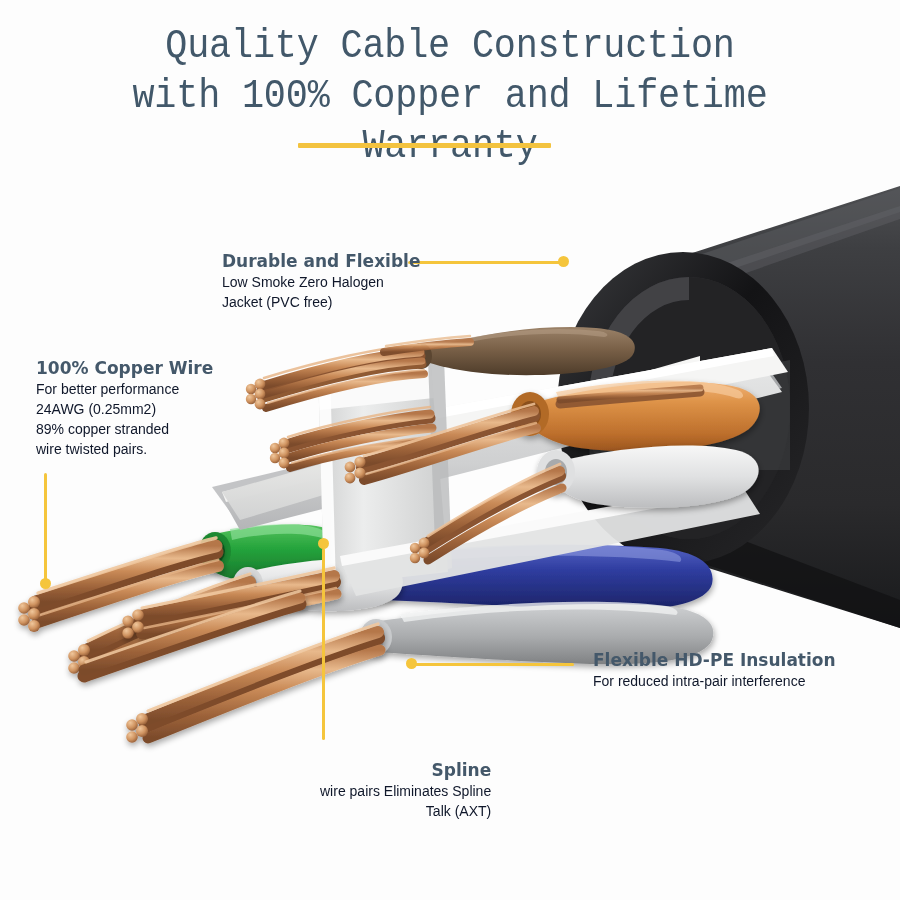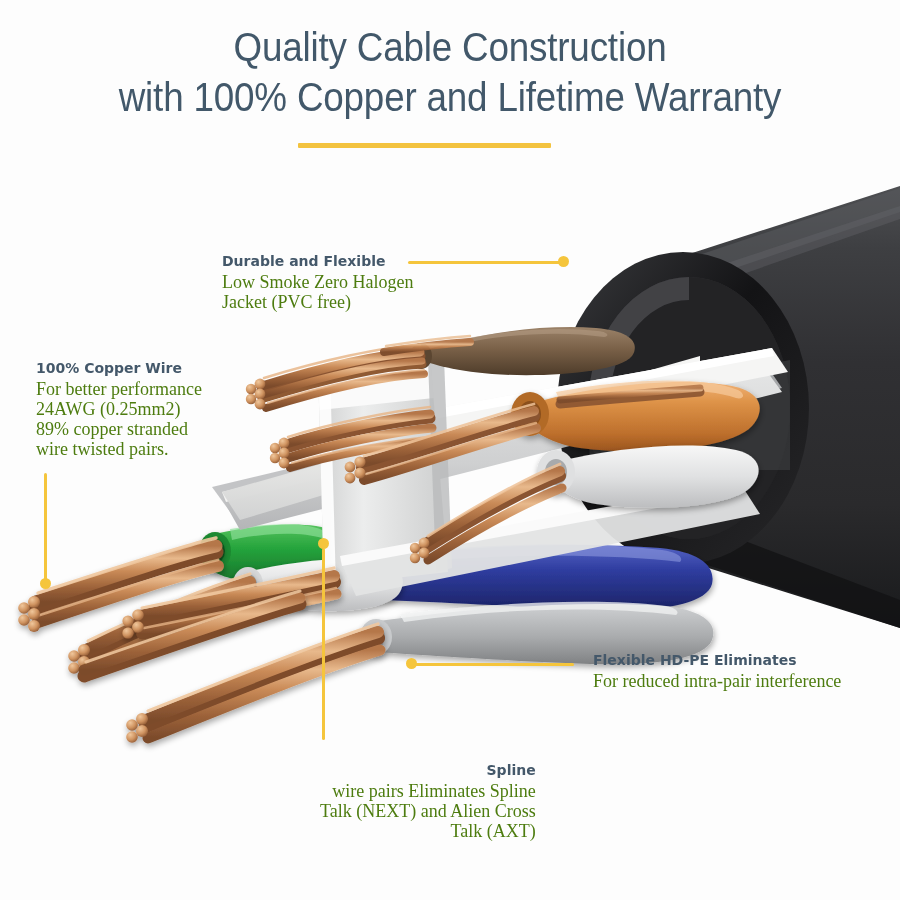--- a/index.html
+++ b/index.html
@@ -10,48 +10,48 @@
     font-family:"Liberation Sans","DejaVu Sans",sans-serif;
     overflow:hidden;
     position:relative;
   }
   #stage{position:relative;width:900px;height:900px;overflow:hidden;background:#fdfdfd;}
 
   
   .heading{
     position:absolute;left:0;top:22px;width:900px;text-align:center;
     color:#42586a;
-    font-family:Liberation Sans, sans-serif;
+    font-family:Liberation Mono, monospace;
     font-weight:400;
     letter-spacing:-.2px;
     pointer-events:none;
   }
   .heading .line1{
     font-size:40px;line-height:50px;
     transform:scaleX(.92);transform-origin:50% 50%;
   }
   .heading .line2{
     font-size:40px;line-height:50px;
     transform:scaleX(.92);transform-origin:50% 50%;
   }
   .rule{
     position:absolute;left:298px;top:143px;width:253px;height:5px;
     background:#f3c33f;border-radius:1px;
   }
 
   
   .callout{position:absolute;}
   .callout .title{
-    font-size:14px;font-weight:700;color:#44586a;line-height:21px;
+    font-size:17px;font-weight:700;color:#44586a;line-height:21px;
     white-space:nowrap;
     font-family:"DejaVu Sans","Liberation Sans",sans-serif;
   }
   .callout .body{
-    font-size:18px;color:#4d7c0f;line-height:20px;
-    font-family:Liberation Serif, serif;
+    font-size:14px;color:#0f172a;line-height:20px;
+    font-family:Liberation Sans, sans-serif;
   }
   .callout .body div{white-space:nowrap;}
 
   #co-jacket{left:222px;top:251px;}
   #co-copper{left:36px;top:358px;}
   #co-insul{left:593px;top:650px;}
   #co-spline{left:320px;top:760px;text-align:right;}
 
   
   .lead{position:absolute;background:#f5c53c;}
@@ -481,28 +481,27 @@
     <div class="title">100% Copper Wire</div>
     <div class="body">
       <div>For better performance</div>
       <div>24AWG (0.25mm2)</div>
       <div>89% copper stranded</div>
       <div>wire twisted pairs.</div>
     </div>
   </div>
 
   <div class="callout" id="co-insul">
-    <div class="title">Flexible HD-PE Eliminates</div>
+    <div class="title">Flexible HD-PE Insulation</div>
     <div class="body">
       <div>For reduced intra-pair interference</div>
     </div>
   </div>
 
   <div class="callout" id="co-spline">
     <div class="title">Spline</div>
     <div class="body">
       <div>wire pairs Eliminates Spline</div>
-      <div>Talk (NEXT) and Alien Cross</div>
       <div>Talk (AXT)</div>
     </div>
   </div>
 
 </div>
 
 </body></html>

